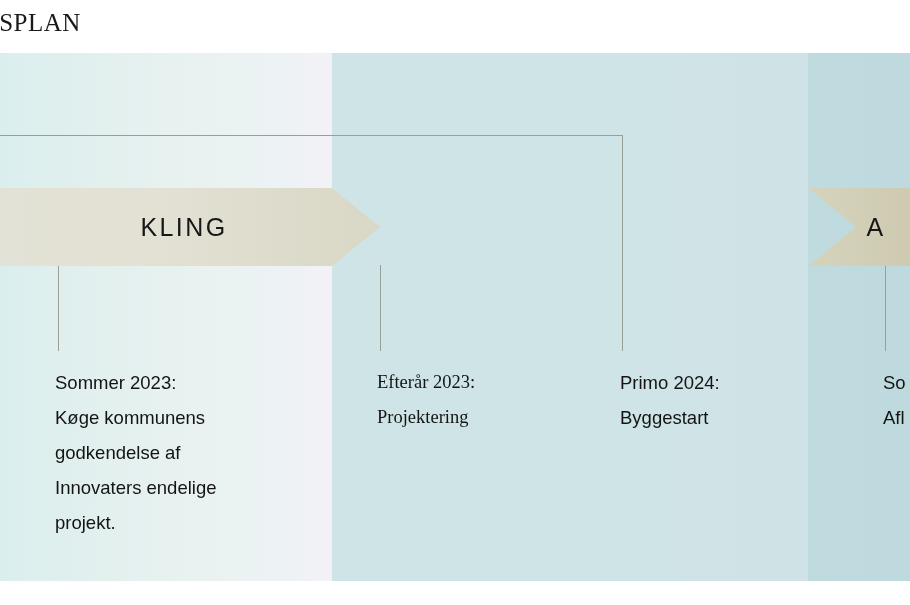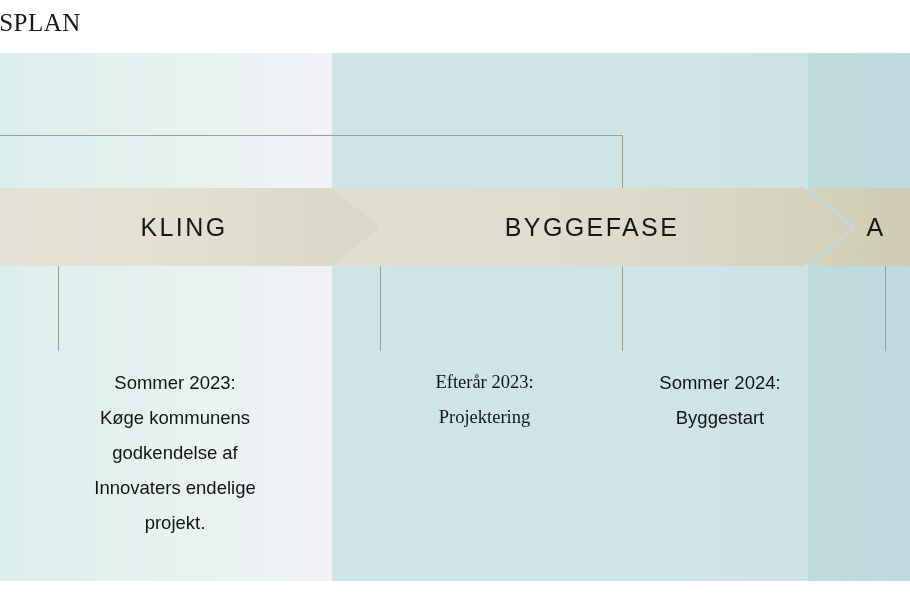--- a/index.html
+++ b/index.html
@@ -149,21 +149,20 @@
 
   
   .milestone {
     position: absolute;
     z-index: 25;
     font-family: "Liberation Sans", sans-serif;
     font-size: 18.5px;
     line-height: 35px;
     color: #141414;
     white-space: pre-line;
-    text-align: center;
   }
   .ms-1 { left: 55px;  top: 365px; width: 240px; }
   .ms-2 { left: 377px; top: 365px; width: 215px; font-family: Liberation Serif, serif; }
   .ms-3 { left: 620px; top: 365px; width: 200px; }
   .ms-4 { left: 883px; top: 365px; width: 120px; }
 </style>
 </head>
 <body>
 
 <div class="canvas">
@@ -177,36 +176,33 @@
   <div class="conn conn-h-top"></div>
   <div class="conn conn-v conn-v-1"></div>
   <div class="conn conn-v conn-v-2"></div>
   <div class="conn conn-v conn-v-3"></div>
   <div class="conn conn-v conn-v-4"></div>
 
   <div class="arrow-band">
     <div class="arrow arrow-1">
       <span class="arrow-label">KLING</span>
     </div>
-    <div class="arrow arrow-2">
-      <span class="arrow-label">BYGGEFASE</span>
-    </div>
     <div class="arrow arrow-3">
       <span class="arrow-label">A</span>
     </div>
   </div>
 
   <div class="milestone ms-1">Sommer 2023:
 Køge kommunens
 godkendelse af
 Innovaters endelige
 projekt.</div>
   <div class="milestone ms-2">Efterår 2023:
 Projektering</div>
-  <div class="milestone ms-3">Sommer 2024:
+  <div class="milestone ms-3">Primo 2024:
 Byggestart</div>
   <div class="milestone ms-4">So
 Afl</div>
 
   <div class="bottom-band"></div>
 
   <div class="title-strip">
     <div class="title-text">TIDSPLAN</div>
   </div>
 

